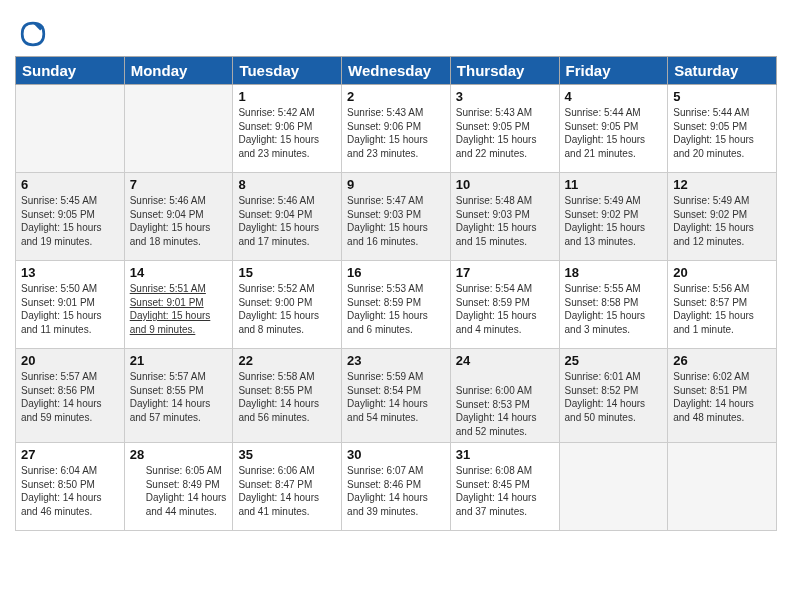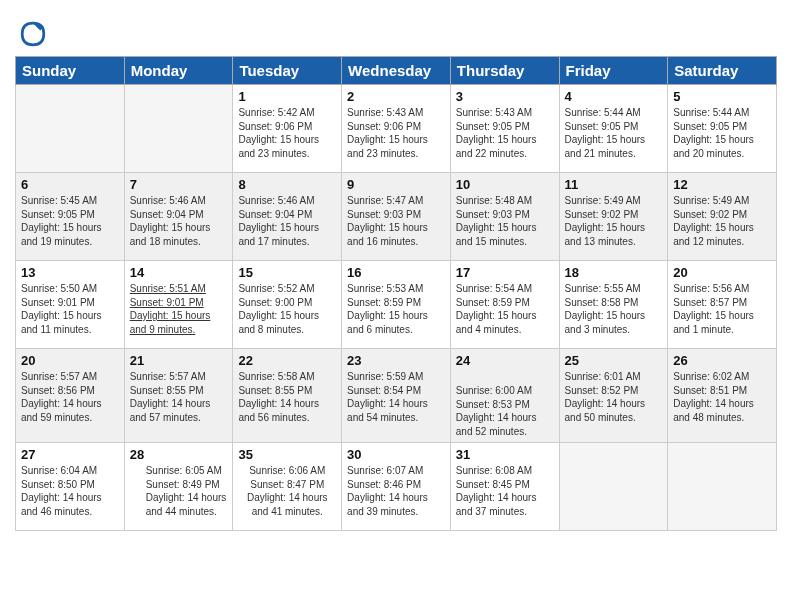--- a/index.html
+++ b/index.html
@@ -303,21 +303,21 @@
 Daylight: 14 hours and 46 minutes.</div>
         </td>
         <td>
           <div class="day-number">28</div>
           <div class="day-info" style="white-space: pre-line; margin-left: 16px;">Sunrise: 6:05 AM
 Sunset: 8:49 PM
 Daylight: 14 hours and 44 minutes.</div>
         </td>
         <td>
           <div class="day-number">35</div>
-          <div class="day-info" style="white-space: pre-line; text-align: center;">Sunrise: 6:06 AM
+          <div class="day-info" style="white-space: pre-line;">Sunrise: 6:06 AM
 Sunset: 8:47 PM
 Daylight: 14 hours and 41 minutes.</div>
         </td>
         <td>
           <div class="day-number">30</div>
           <div class="day-info" style="white-space: pre-line;">Sunrise: 6:07 AM
 Sunset: 8:46 PM
 Daylight: 14 hours and 39 minutes.</div>
         </td>
         <td>

